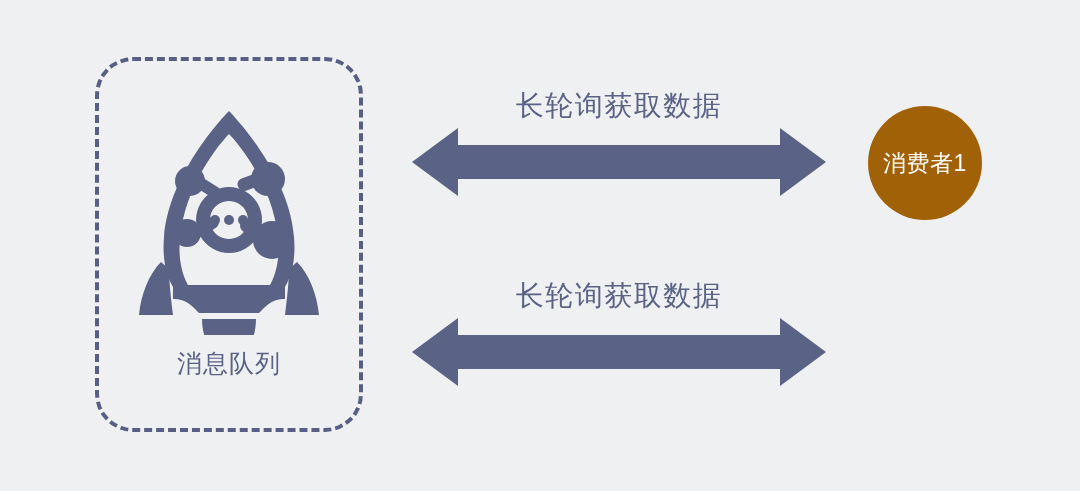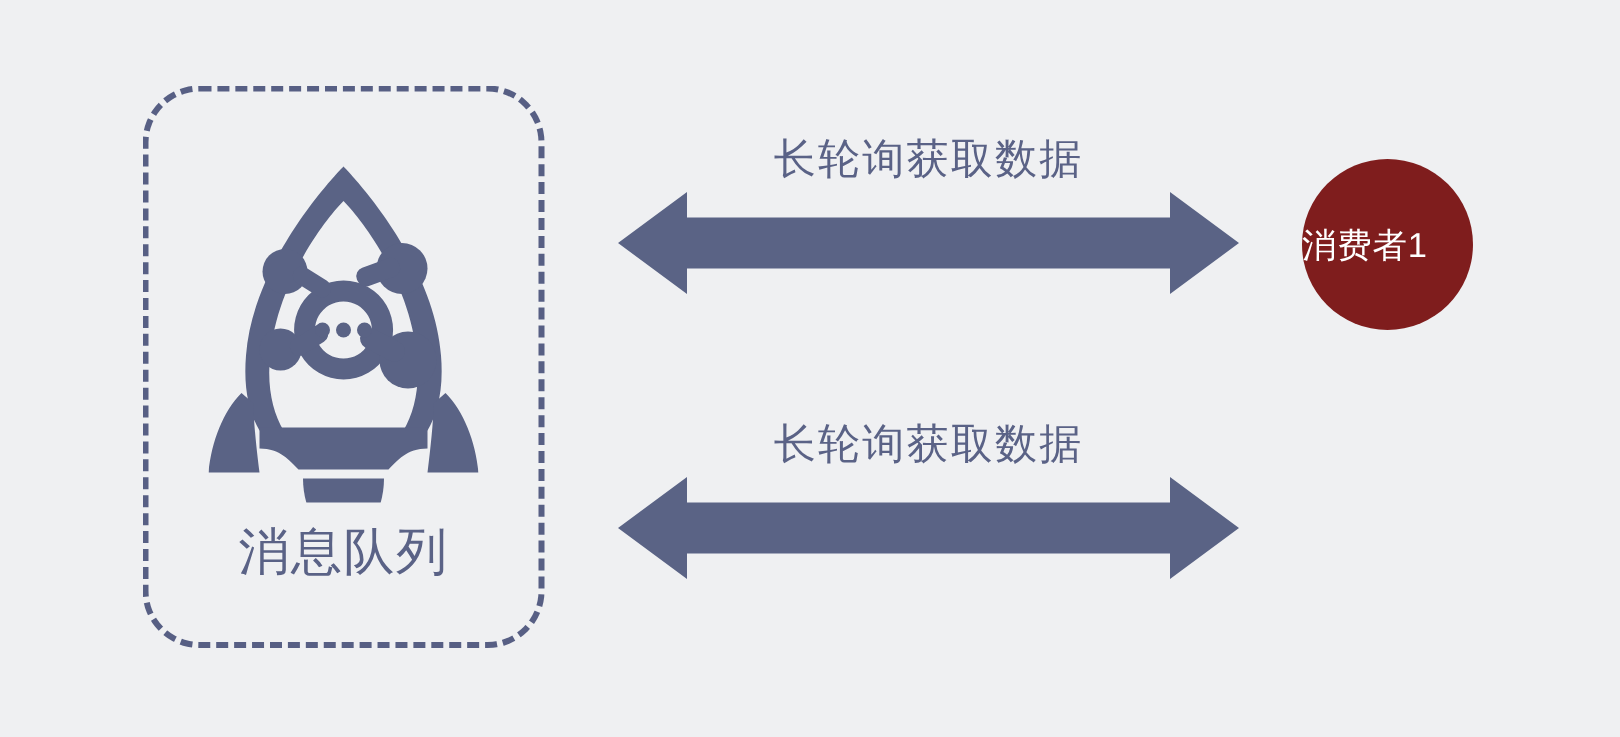--- a/index.html
+++ b/index.html
@@ -49,21 +49,21 @@
     height: 100%;
   }
 
   .mq-caption {
     position: absolute;
     left: 0;
     right: 0;
     top: 290px;
     text-align: center;
     color: #5a6286;
-    font-size: 34px;
+    font-size: 25px;
     line-height: 1;
     letter-spacing: 1px;
     white-space: nowrap;
   }
 
   
   .flow-row {
     position: absolute;
     left: 0;
     width: 1080px;
@@ -98,23 +98,24 @@
     height: 100%;
   }
 
   .consumer-node {
     position: absolute;
     left: 868px;
     top: 14px;
     width: 114px;
     height: 114px;
     border-radius: 50%;
-    background: #7f1d1d;
+    background: #a16207;
     display: flex;
     align-items: center;
+    justify-content: center;
   }
   .consumer-label {
     color: #ffffff;
     font-size: 23px;
     line-height: 1;
     letter-spacing: 0.5px;
     white-space: nowrap;
   }
 </style>
 </head>

